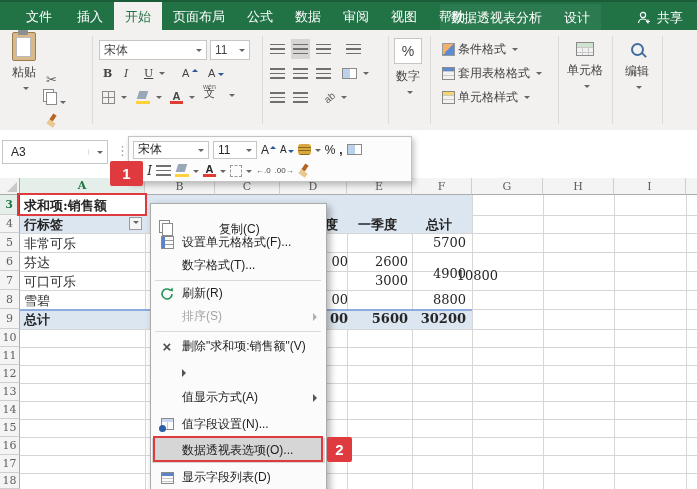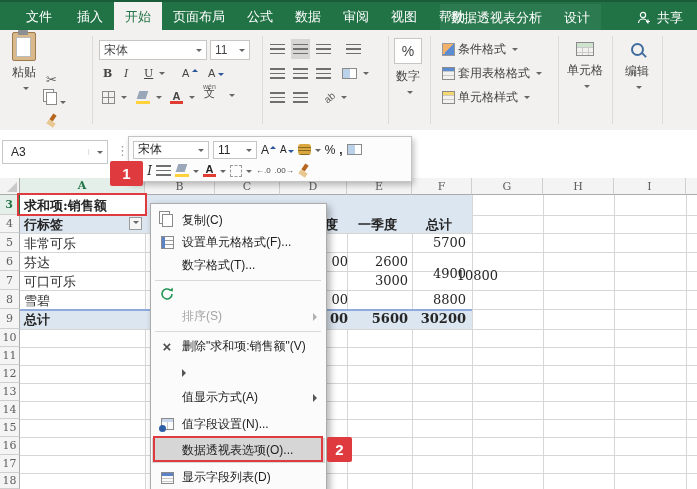--- a/index.html
+++ b/index.html
@@ -440,21 +440,21 @@
   <div class="celltxt num" style="left:352px;top:273px;width:56px;">3000</div>
   <div class="celltxt num bold" style="left:352px;top:311px;width:56px;">5600</div>
 
   <div class="celltxt num" style="left:408px;top:235px;width:58px;">5700</div>
   <div class="celltxt num" style="left:408px;top:268px;width:58px;padding-left:32px;">10800</div>
   <div class="celltxt num" style="left:408px;top:266px;width:58px;text-align:right;">4900</div>
   <div class="celltxt num" style="left:408px;top:292px;width:58px;">8800</div>
   <div class="celltxt num bold" style="left:408px;top:311px;width:58px;">30200</div>
 
   <div class="cmenu">
-    <div class="mi" style="top:5px;height:23px;">
+    <div class="mi" style="top:14px;height:23px;gap:37px;">
         <span class="mic">
           <span class="ic-copy"></span>
         </span>
         <span class="mtx">复制(C)</span>
         <span class="marr"></span>
       </div>
     <div class="mi" style="top:27px;height:23px;">
         <span class="mic">
           <span class="ic-fmtcell"></span>
         </span>
@@ -467,20 +467,21 @@
         <span class="marr"></span>
       </div>
     <div class="msep" style="top:76px;"></div>
     <div class="mi" style="top:78px;height:23px;">
         <span class="mic">
       <svg width="14" height="14" viewBox="0 0 14 14">
         <path d="M12 7a5 5 0 1 1-1.8-3.9" fill="none" stroke="#1f9553" stroke-width="1.6"></path>
         <path d="M12.6 0.6 L13 4.4 L9.3 3.4 Z" fill="#1f9553"></path>
       </svg>
         </span>
+        <span class="mtx">刷新(R)</span>
         <span class="marr"></span>
       </div>
     <div class="mi dis" style="top:101px;height:23px;">
         <span class="mic"></span>
         <span class="mtx">排序(S)</span>
         <span class="marr"><i class="tri-r"></i></span>
       </div>
     <div class="msep" style="top:127px;"></div>
     <div class="mi" style="top:130px;height:24px;">
         <span class="mic">

